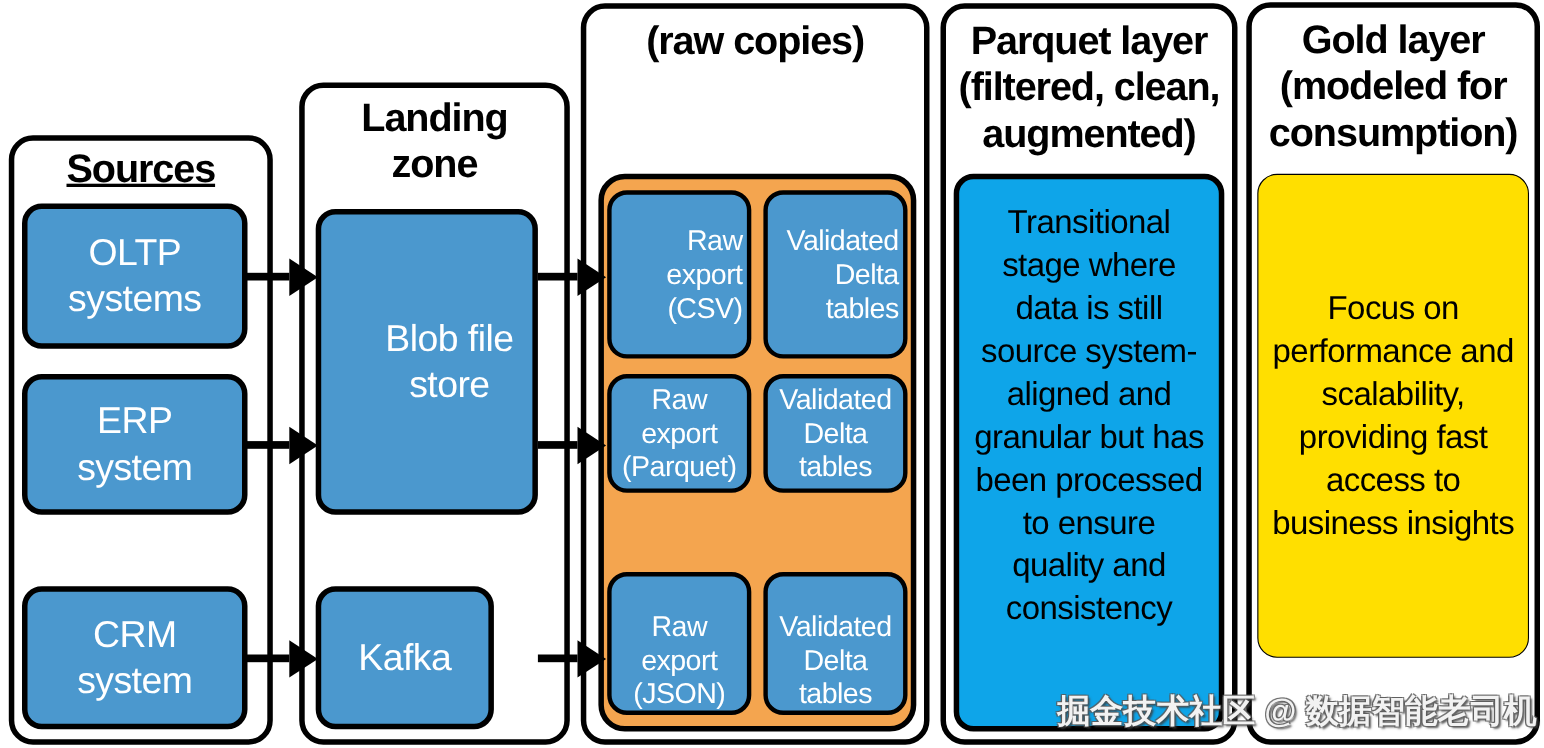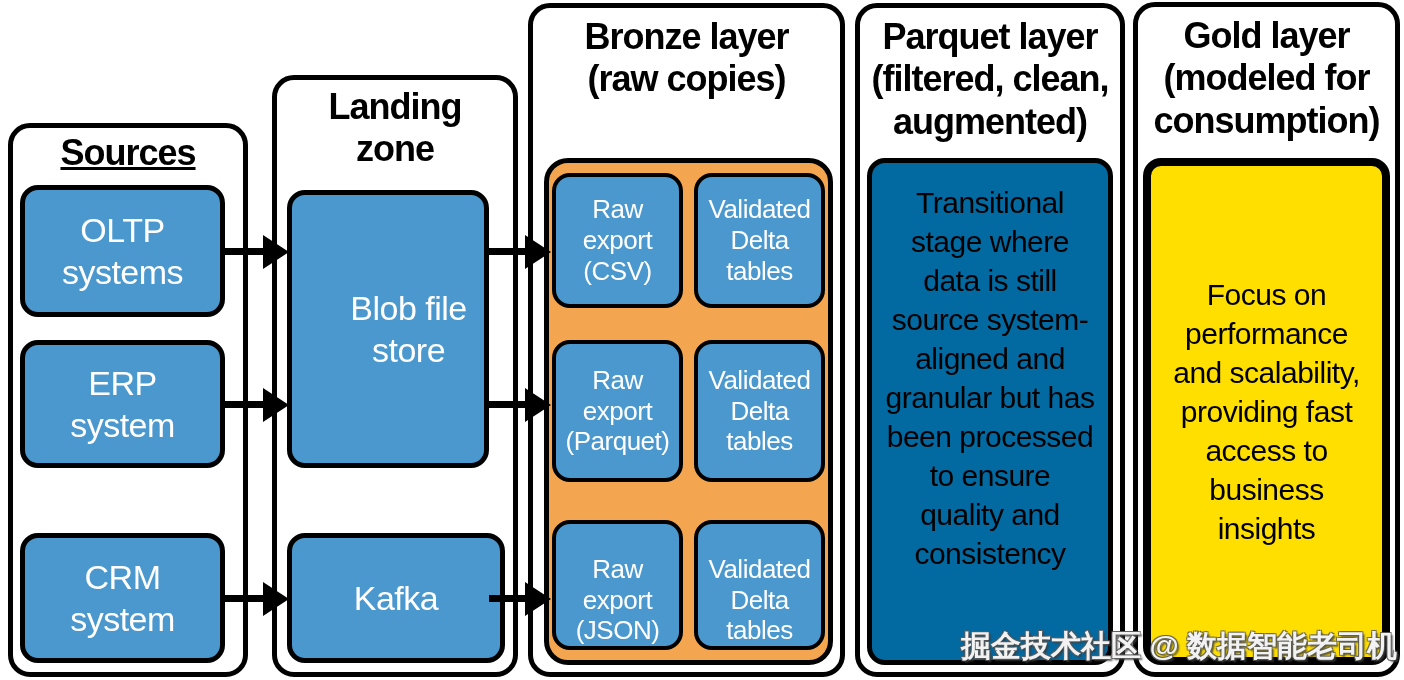--- a/index.html
+++ b/index.html
@@ -29,49 +29,49 @@
   .bluebox{
     position:absolute;background:#4b98ce;border:5px solid #000;border-radius:18px;
     box-sizing:border-box;display:flex;align-items:center;justify-content:center;
     color:#fff;font-size:34px;line-height:1.25;text-align:center;letter-spacing:-0.5px;
   }
   .bluebox .box-label{max-width:160px;}
   .box-oltp{left:20px;top:185px;width:205px;height:132px;}
   .box-erp{left:20px;top:340px;width:205px;height:128px;}
   .box-crm{left:20px;top:533px;width:205px;height:130px;}
   .box-blob{left:287px;top:190px;width:202px;height:278px;padding-left:41px;}
-  .box-kafka{left:287px;top:533px;width:218px;height:130px;}
+  .box-kafka{left:287px;top:533px;width:162px;height:130px;}
 
   
   .orange-wrap{
     position:absolute;left:544px;top:158px;width:289px;height:507px;
     background:#f4a54f;border:5px solid #000;border-radius:24px;box-sizing:border-box;
   }
   .cell{
     position:absolute;background:#4b98ce;border:4px solid #000;border-radius:18px;
     box-sizing:border-box;display:flex;align-items:center;justify-content:center;
     color:#fff;font-size:26px;line-height:1.18;text-align:center;letter-spacing:-0.5px;
     padding:0 4px;
   }
   .cell-c1{left:552px;width:131px;}
   .cell-c2{left:694px;width:131px;}
-  .cell-r1{top:173px;height:135px;}
-  .cell-r2{top:340px;height:142px;}
+  .cell-r1{top:173px;height:153px;text-align:right;}
+  .cell-r2{top:340px;height:108px;}
   .cell-r3{top:520px;height:130px;align-items:flex-end;}
 
   
   .graybox{
     position:absolute;left:867px;top:158px;width:246px;height:507px;
-    background:#0369a1;border:5px solid #000;border-radius:18px;box-sizing:border-box;
+    background:#0ea5e9;border:5px solid #000;border-radius:18px;box-sizing:border-box;
     font-size:30px;line-height:1.3;text-align:center;letter-spacing:-0.5px;
     padding:20px 13px 0 13px;
   }
   .goldbox{
-    position:absolute;left:1143px;top:158px;width:247px;height:507px;
-    background:#ffdf00;border:8px solid #000000;border-radius:18px;box-sizing:border-box;
+    position:absolute;left:1143px;top:158px;width:247px;height:440px;
+    background:#ffdf00;border:1px solid #000000;border-radius:18px;box-sizing:border-box;
     display:flex;align-items:center;justify-content:center;
     font-size:30px;line-height:1.3;text-align:center;letter-spacing:-0.5px;
     padding:0 12px;
   }
 
   
   .arrow{position:absolute;height:7px;background:#000;z-index:5;}
   .arrow::after{
     content:"";position:absolute;right:-26px;top:50%;transform:translateY(-50%);
     border-left:26px solid #000;border-top:17px solid transparent;border-bottom:17px solid transparent;
@@ -114,21 +114,20 @@
   </div>
   <div class="bluebox box-blob">
     <span class="box-label">Blob file store</span>
   </div>
   <div class="bluebox box-kafka">
     <span class="box-label">Kafka</span>
   </div>
 
   <div class="panel panel-bronze">
     <div class="col-title">
-      <div>Bronze layer</div>
       <div>(raw copies)</div>
     </div>
   </div>
   <div class="orange-wrap"></div>
 
   <div class="cell cell-c1 cell-r1">
     <span>Raw export (CSV)</span>
   </div>
   <div class="cell cell-c2 cell-r1">
     <span>Validated Delta tables</span>

